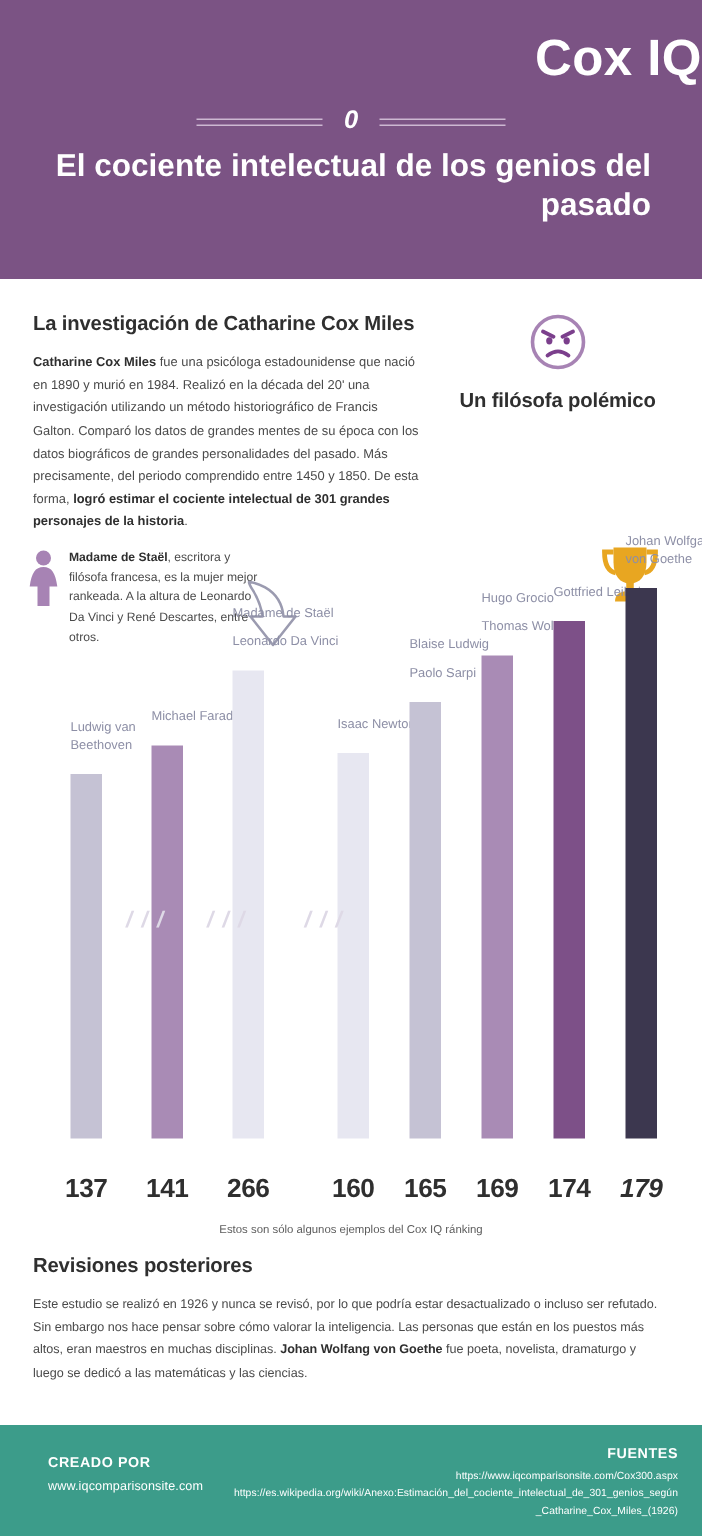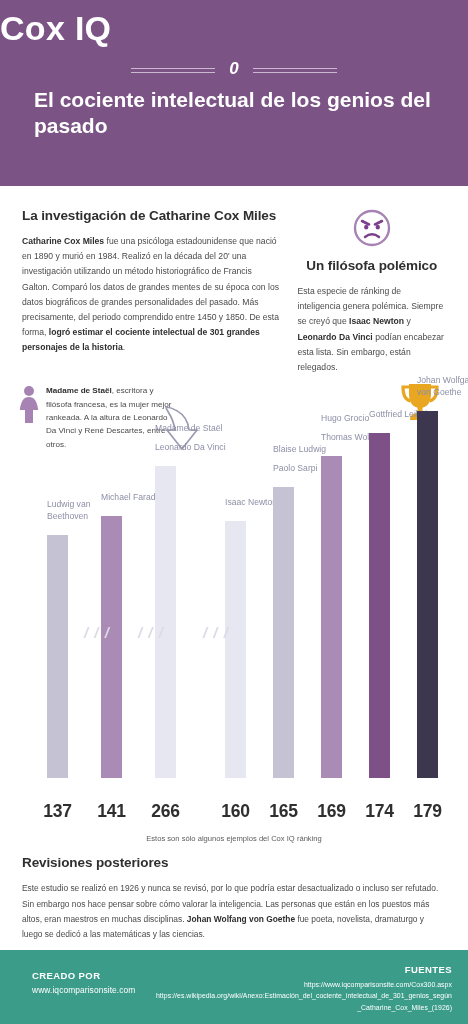--- a/index.html
+++ b/index.html
@@ -13,22 +13,22 @@
     overflow: hidden;
     color: #3b3b3b;
   }
 
   
   .header {
     background: #7b5384;
     height: 186px;
     width: 468px;
     position: relative;
-    text-align: left;
-    padding-top: 7px;
+    text-align: right;
+    padding-top: 18px;
   }
   .header-title {
     color: #ffffff;
     font-size: 34px;
     font-weight: bold;
     letter-spacing: 0.3px;
     line-height: 42px;
     font-family: "Liberation Sans", sans-serif;
   }
   .divider-row {
@@ -224,21 +224,20 @@
           <circle cx="20" cy="20" r="17" fill="none" stroke="#a783b4" stroke-width="2.4"></circle>
           <path d="M10 13 L17 16.5" stroke="#7b3f8c" stroke-width="2.6" stroke-linecap="round" fill="none"></path>
           <path d="M30 13 L23 16.5" stroke="#7b3f8c" stroke-width="2.6" stroke-linecap="round" fill="none"></path>
           <ellipse cx="14.2" cy="19.2" rx="2.1" ry="2.4" fill="#7b3f8c"></ellipse>
           <ellipse cx="25.8" cy="19.2" rx="2.1" ry="2.4" fill="#7b3f8c"></ellipse>
           <path d="M13 29 Q20 23.5 27 29" stroke="#7b3f8c" stroke-width="2.5" fill="none" stroke-linecap="round"></path>
         </svg>
       </span>
     </div>
     <div class="h2 h2-center">Un filósofa polémico</div>
-    <div class="body-text">Esta especie de ránking de inteligencia genera polémica. Siempre se creyó que <b>Isaac Newton</b> y <b>Leonardo Da Vinci</b> podían encabezar esta lista. Sin embargo, están relegados.</div>
   </div>
 </div>
 
 <div class="chart-area">
 
   <span class="annot-woman">
     <svg width="26" height="40" viewBox="0 0 26 40">
       <circle cx="13" cy="6" r="5" fill="#a783b4"></circle>
       <path d="M13 12 C7.5 12 5 16 3.8 25 L9 25 L9 38 L17 38 L17 25 L22.2 25 C21 16 18.5 12 13 12 Z" fill="#a783b4"></path>
     </svg>
@@ -314,21 +313,21 @@
           <div class="bar-label">Gottfried Leibniz</div>
         </div>
         <div class="bar" style="height: 345px; background: rgb(125, 80, 136);"></div>
         <div class="bar-value" style="bottom: -44px; left: -6px; width: 33px;">174</div>
       </div>
       <div class="bar-col" style="left: 417px; width: 21px; height: 367px;">
         <div class="bar-labels" style="bottom: 373px;">
           <div class="bar-label">Johan Wolfgang von Goethe</div>
         </div>
         <div class="bar" style="height: 367px; background: rgb(60, 55, 79);"></div>
-        <div class="bar-value" style="bottom: -44px; left: -6px; width: 33px;">179</div>
+        <div class="bar-value" style="bottom: -44px; left: -6px; width: 33px; font-style: italic;">179</div>
       </div>
       <div class="slashes" style="left: 84px;">/ / /</div>
       <div class="slashes" style="left: 138px;">/ / /</div>
       <div class="slashes" style="left: 203px;">/ / /</div>
     </div>
 
   <div class="chart-note">Estos son sólo algunos ejemplos del Cox IQ ránking</div>
 </div>
 
 <div class="revisions">

